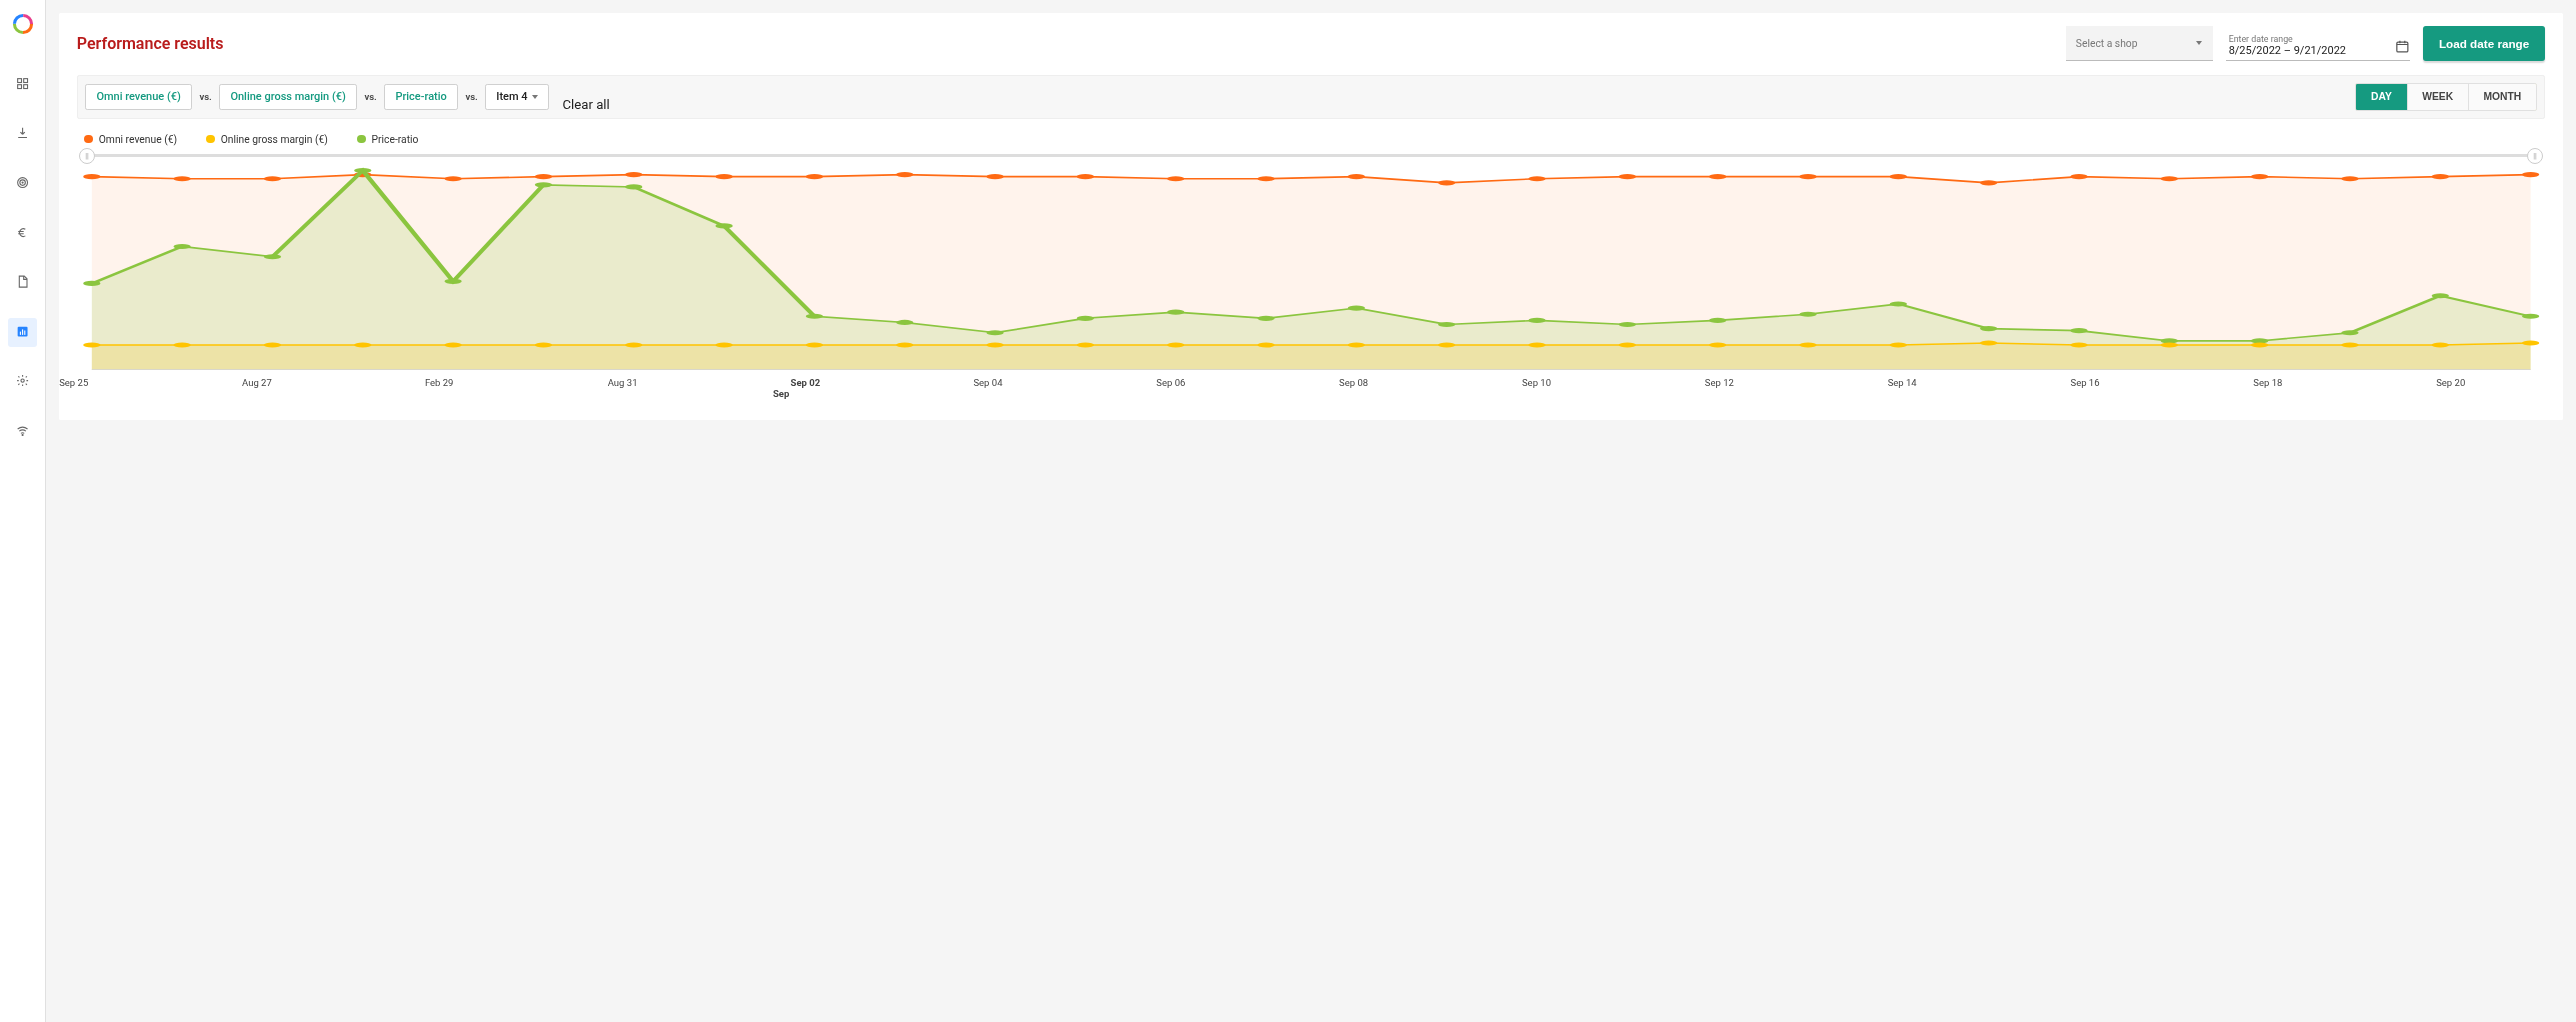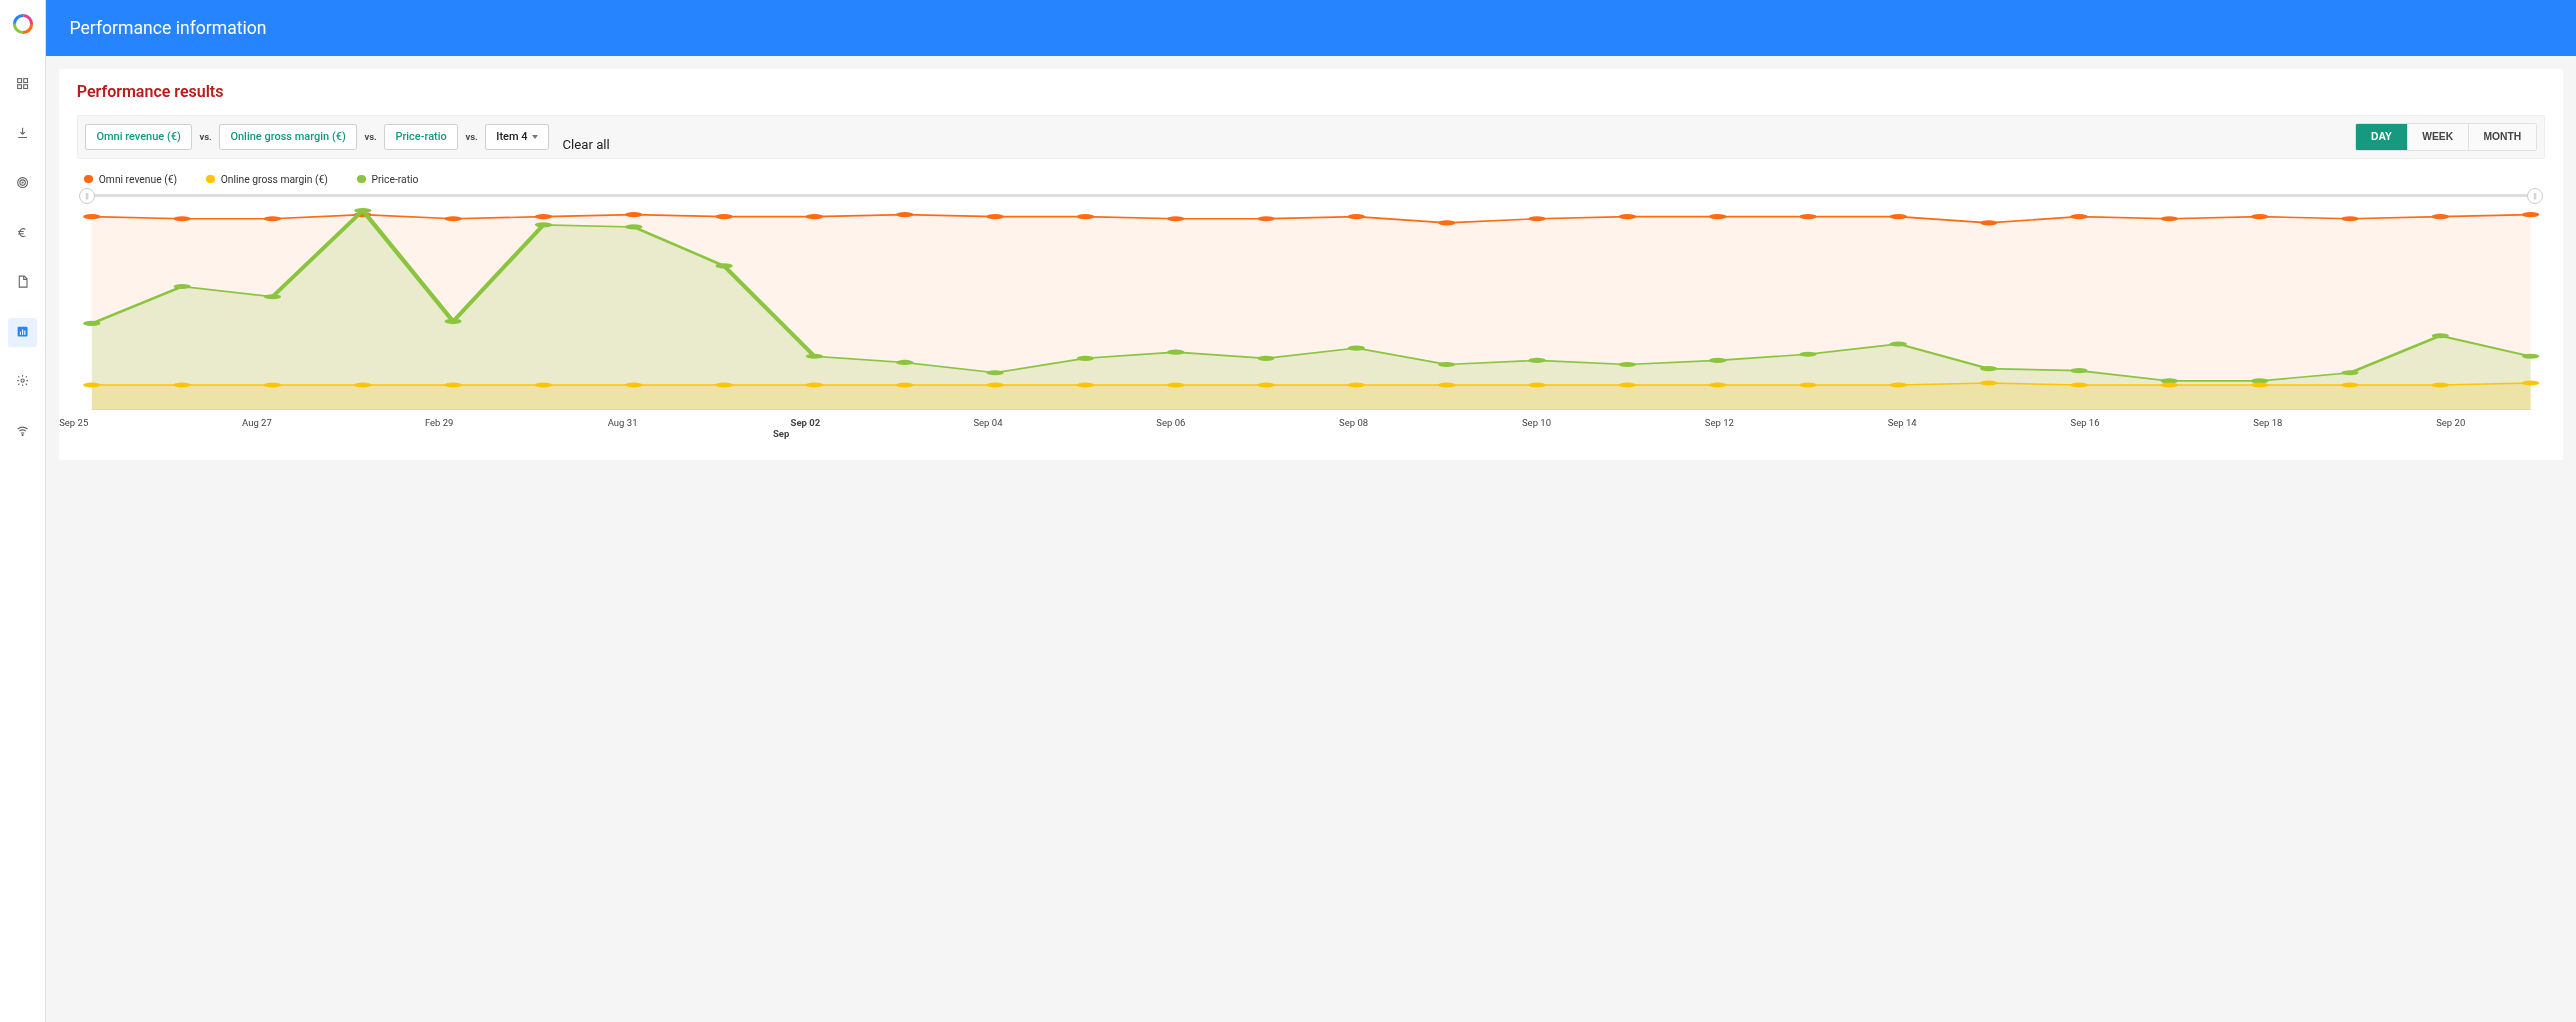--- a/index.html
+++ b/index.html
@@ -106,29 +106,43 @@
         <div class="nav-item">
           <span><svg width="13.2" height="13.2" viewBox="0 0 24 24" fill="none" stroke="currentColor" stroke-width="2">
               <path d="M3 9a15 15 0 0 1 18 0M6 13a10 10 0 0 1 12 0M9 17a5 5 0 0 1 6 0"></path>
               <circle cx="12" cy="20" r="1" fill="currentColor"></circle>
             </svg></span>
         </div>
       </div>
   </div>
 
   <div class="main">
-    <div class="topbar">
-      <span>Performance information</span>
-    </div>
 
     <div class="content">
       <div class="card">
 
         <div class="card-head">
           <div class="card-title">Performance results</div>
+          <div class="head-controls">
+            <div class="select-shop">
+              <span>Select a shop</span>
+              <span class="caret-down"></span>
+            </div>
+            <div class="date-wrap">
+              <span class="date-label">Enter date range</span>
+              <span class="date-value">8/25/2022 – 9/21/2022</span>
+              <span class="date-icon">
+                <svg width="14.7" height="14.7" viewBox="0 0 24 24" fill="none" stroke="currentColor" stroke-width="2">
+                    <rect x="3" y="5" width="18" height="16" rx="2"></rect>
+                    <path d="M3 9h18M8 3v4M16 3v4"></path>
+                  </svg>
+              </span>
+            </div>
+            <button class="load-btn">Load date range</button>
+          </div>
         </div>
 
         <div class="filter-bar">
           <div id="metric-slots" style="display:contents"><div class="metric-box">Omni revenue (€)</div><span class="vs">vs.</span><div class="metric-box">Online gross margin (€)</div><span class="vs">vs.</span><div class="metric-box">Price-ratio</div><span class="vs">vs.</span><div class="metric-box plain">
                 <span>Item 4</span> 
                 <span class="caret-down"></span>
               </div></div>
           <span class="clear-all">Clear all</span>
           <div class="granularity" id="gran-wrap">
               <button class="gran-btn active">DAY</button>

